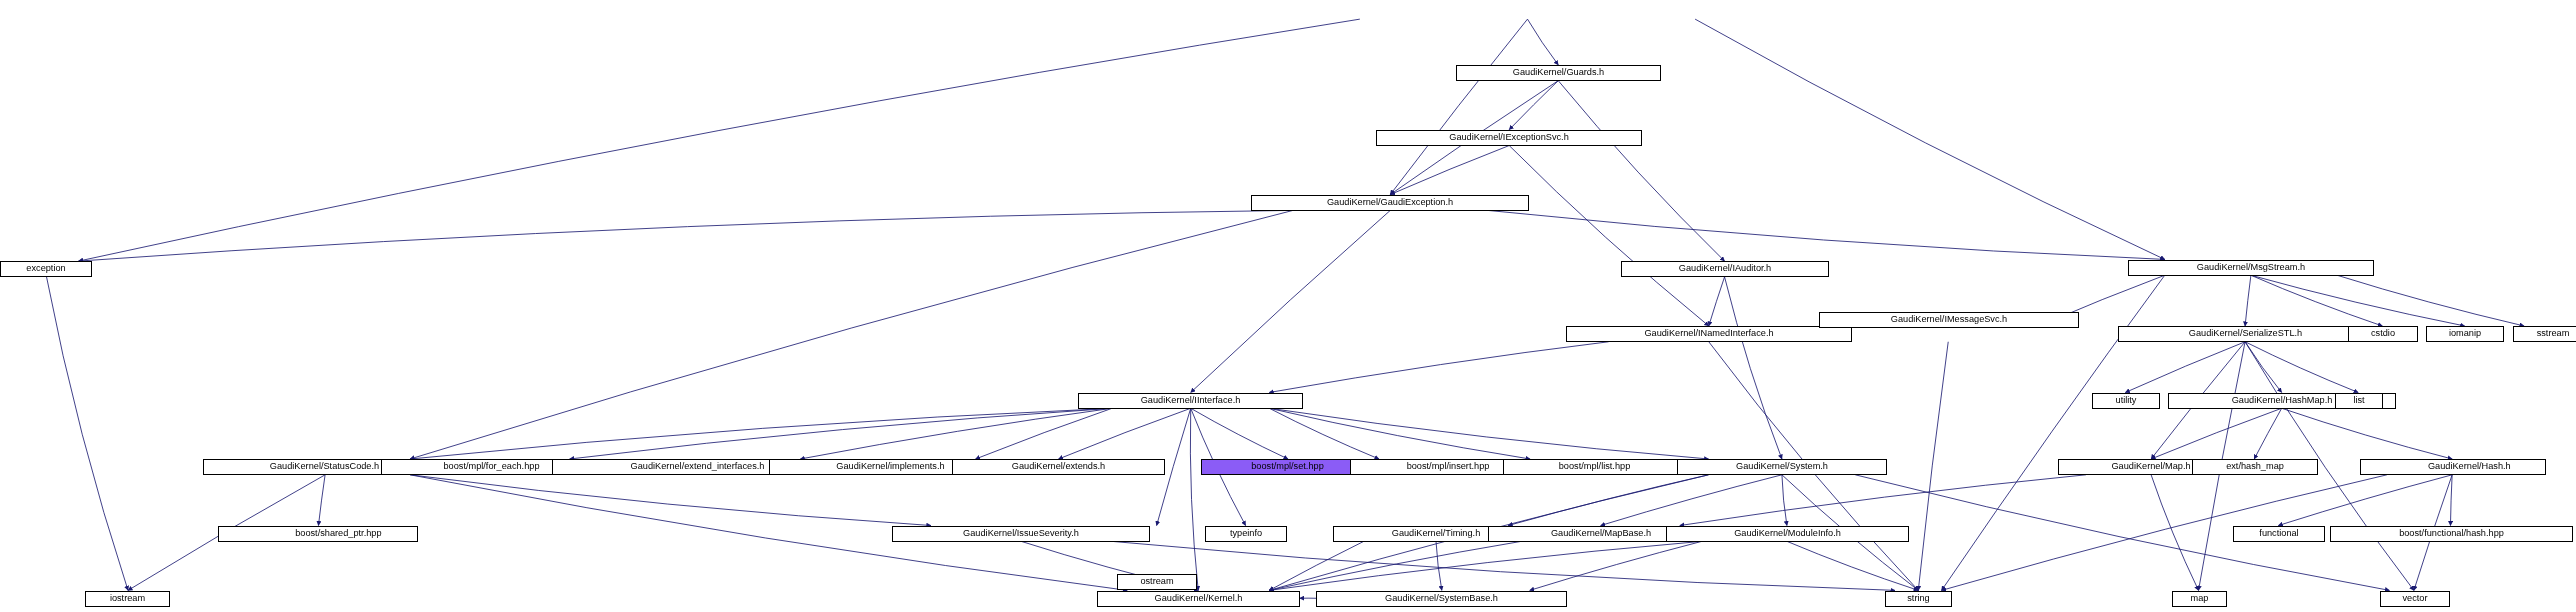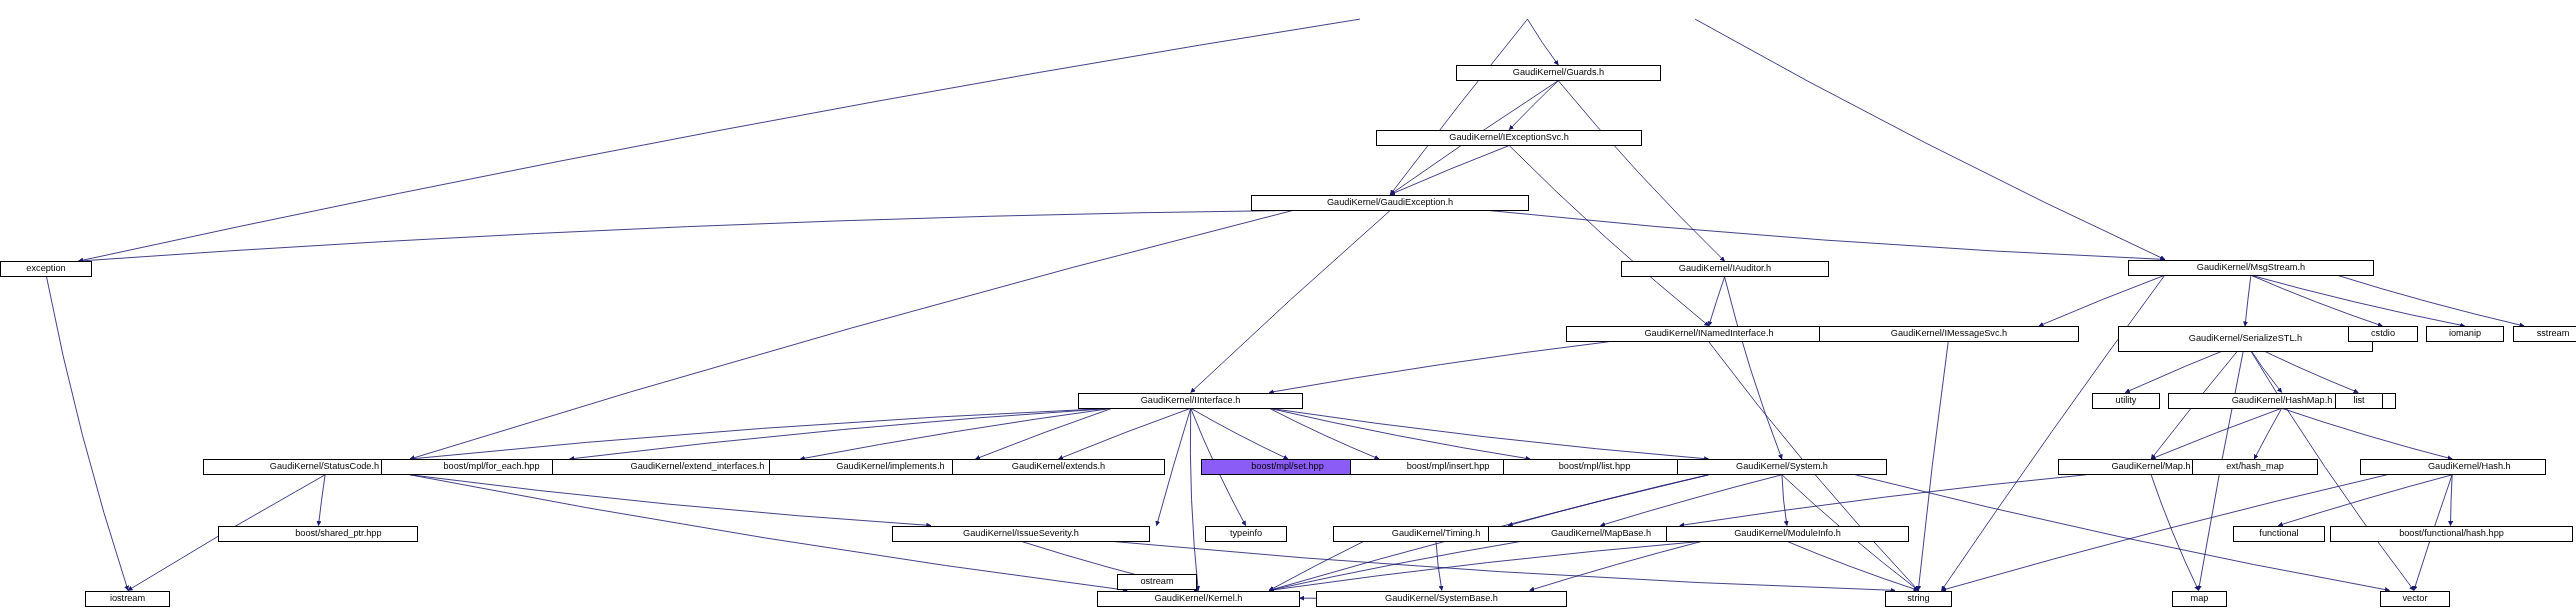--- a/index.html
+++ b/index.html
@@ -128,22 +128,22 @@
         <path d="M 1582.0 719.5 Q 1572.2 719.2 1562.0 719.5" stroke="#191970" fill="none" stroke-width="1" marker-end="url(#arrow)"></path>
       </g>
   </svg>
     <div class="node" style="left: 1456px; top: 65px; width: 205px; height: 16px; border-color: rgb(0, 0, 0); background: rgb(255, 255, 255);">GaudiKernel/Guards.h</div>
     <div class="node" style="left: 1376px; top: 130px; width: 266px; height: 16px; border-color: rgb(0, 0, 0); background: rgb(255, 255, 255);">GaudiKernel/IExceptionSvc.h</div>
     <div class="node" style="left: 1251px; top: 195px; width: 278px; height: 16px; border-color: rgb(0, 0, 0); background: rgb(255, 255, 255);">GaudiKernel/GaudiException.h</div>
     <div class="node" style="left: 0px; top: 261px; width: 92px; height: 16px; border-color: rgb(0, 0, 0); background: rgb(255, 255, 255);">exception</div>
     <div class="node" style="left: 1621px; top: 261px; width: 208px; height: 16px; border-color: rgb(0, 0, 0); background: rgb(255, 255, 255);">GaudiKernel/IAuditor.h</div>
     <div class="node" style="left: 2128px; top: 260px; width: 246px; height: 16px; border-color: rgb(0, 0, 0); background: rgb(255, 255, 255);">GaudiKernel/MsgStream.h</div>
     <div class="node" style="left: 1566px; top: 326px; width: 286px; height: 16px; border-color: rgb(0, 0, 0); background: rgb(255, 255, 255);">GaudiKernel/INamedInterface.h</div>
-    <div class="node" style="left: 1819px; top: 326px; width: 260px; height: 16px; border-color: rgb(0, 0, 0); background: rgb(255, 255, 255);">GaudiKernel/IMessageSvc.h</div>
-    <div class="node" style="left: 2118px; top: 326px; width: 255px; height: 26px; border-color: rgb(0, 0, 0); background: rgb(255, 255, 255);">GaudiKernel/SerializeSTL.h</div>
+    <div class="node" style="left: 1819px; top: 312px; width: 260px; height: 16px; border-color: rgb(0, 0, 0); background: rgb(255, 255, 255);">GaudiKernel/IMessageSvc.h</div>
+    <div class="node" style="left: 2118px; top: 326px; width: 255px; height: 16px; border-color: rgb(0, 0, 0); background: rgb(255, 255, 255);">GaudiKernel/SerializeSTL.h</div>
     <div class="node" style="left: 2348px; top: 326px; width: 70px; height: 16px; border-color: rgb(0, 0, 0); background: rgb(255, 255, 255);">cstdio</div>
     <div class="node" style="left: 2426px; top: 326px; width: 78px; height: 16px; border-color: rgb(0, 0, 0); background: rgb(255, 255, 255);">iomanip</div>
     <div class="node" style="left: 2513px; top: 326px; width: 80px; height: 16px; border-color: rgb(0, 0, 0); background: rgb(255, 255, 255);">sstream</div>
     <div class="node" style="left: 1078px; top: 393px; width: 225px; height: 16px; border-color: rgb(0, 0, 0); background: rgb(255, 255, 255);">GaudiKernel/IInterface.h</div>
     <div class="node" style="left: 2092px; top: 393px; width: 68px; height: 16px; border-color: rgb(0, 0, 0); background: rgb(255, 255, 255);">utility</div>
     <div class="node" style="left: 2168px; top: 393px; width: 228px; height: 16px; border-color: rgb(0, 0, 0); background: rgb(255, 255, 255);">GaudiKernel/HashMap.h</div>
     <div class="node" style="left: 2335px; top: 393px; width: 48px; height: 16px; border-color: rgb(0, 0, 0); background: rgb(255, 255, 255);">list</div>
     <div class="node" style="left: 203px; top: 459px; width: 243px; height: 16px; border-color: rgb(0, 0, 0); background: rgb(255, 255, 255);">GaudiKernel/StatusCode.h</div>
     <div class="node" style="left: 381px; top: 459px; width: 221px; height: 16px; border-color: rgb(0, 0, 0); background: rgb(255, 255, 255);">boost/mpl/for_each.hpp</div>
     <div class="node" style="left: 552px; top: 459px; width: 291px; height: 16px; border-color: rgb(0, 0, 0); background: rgb(255, 255, 255);">GaudiKernel/extend_interfaces.h</div>

